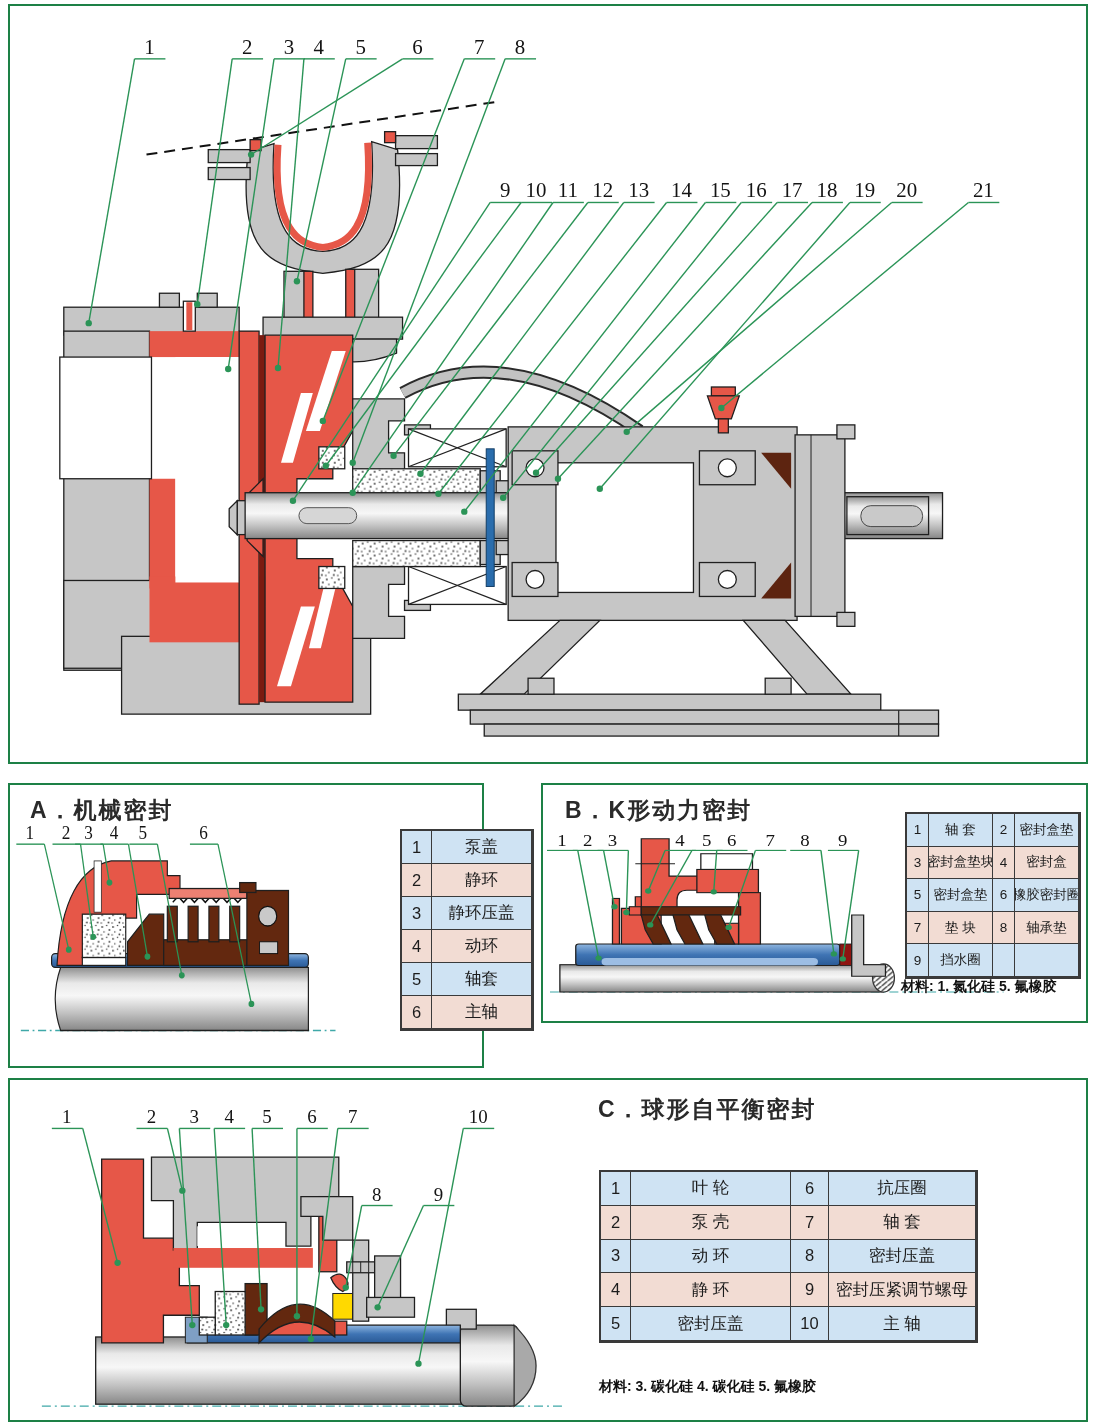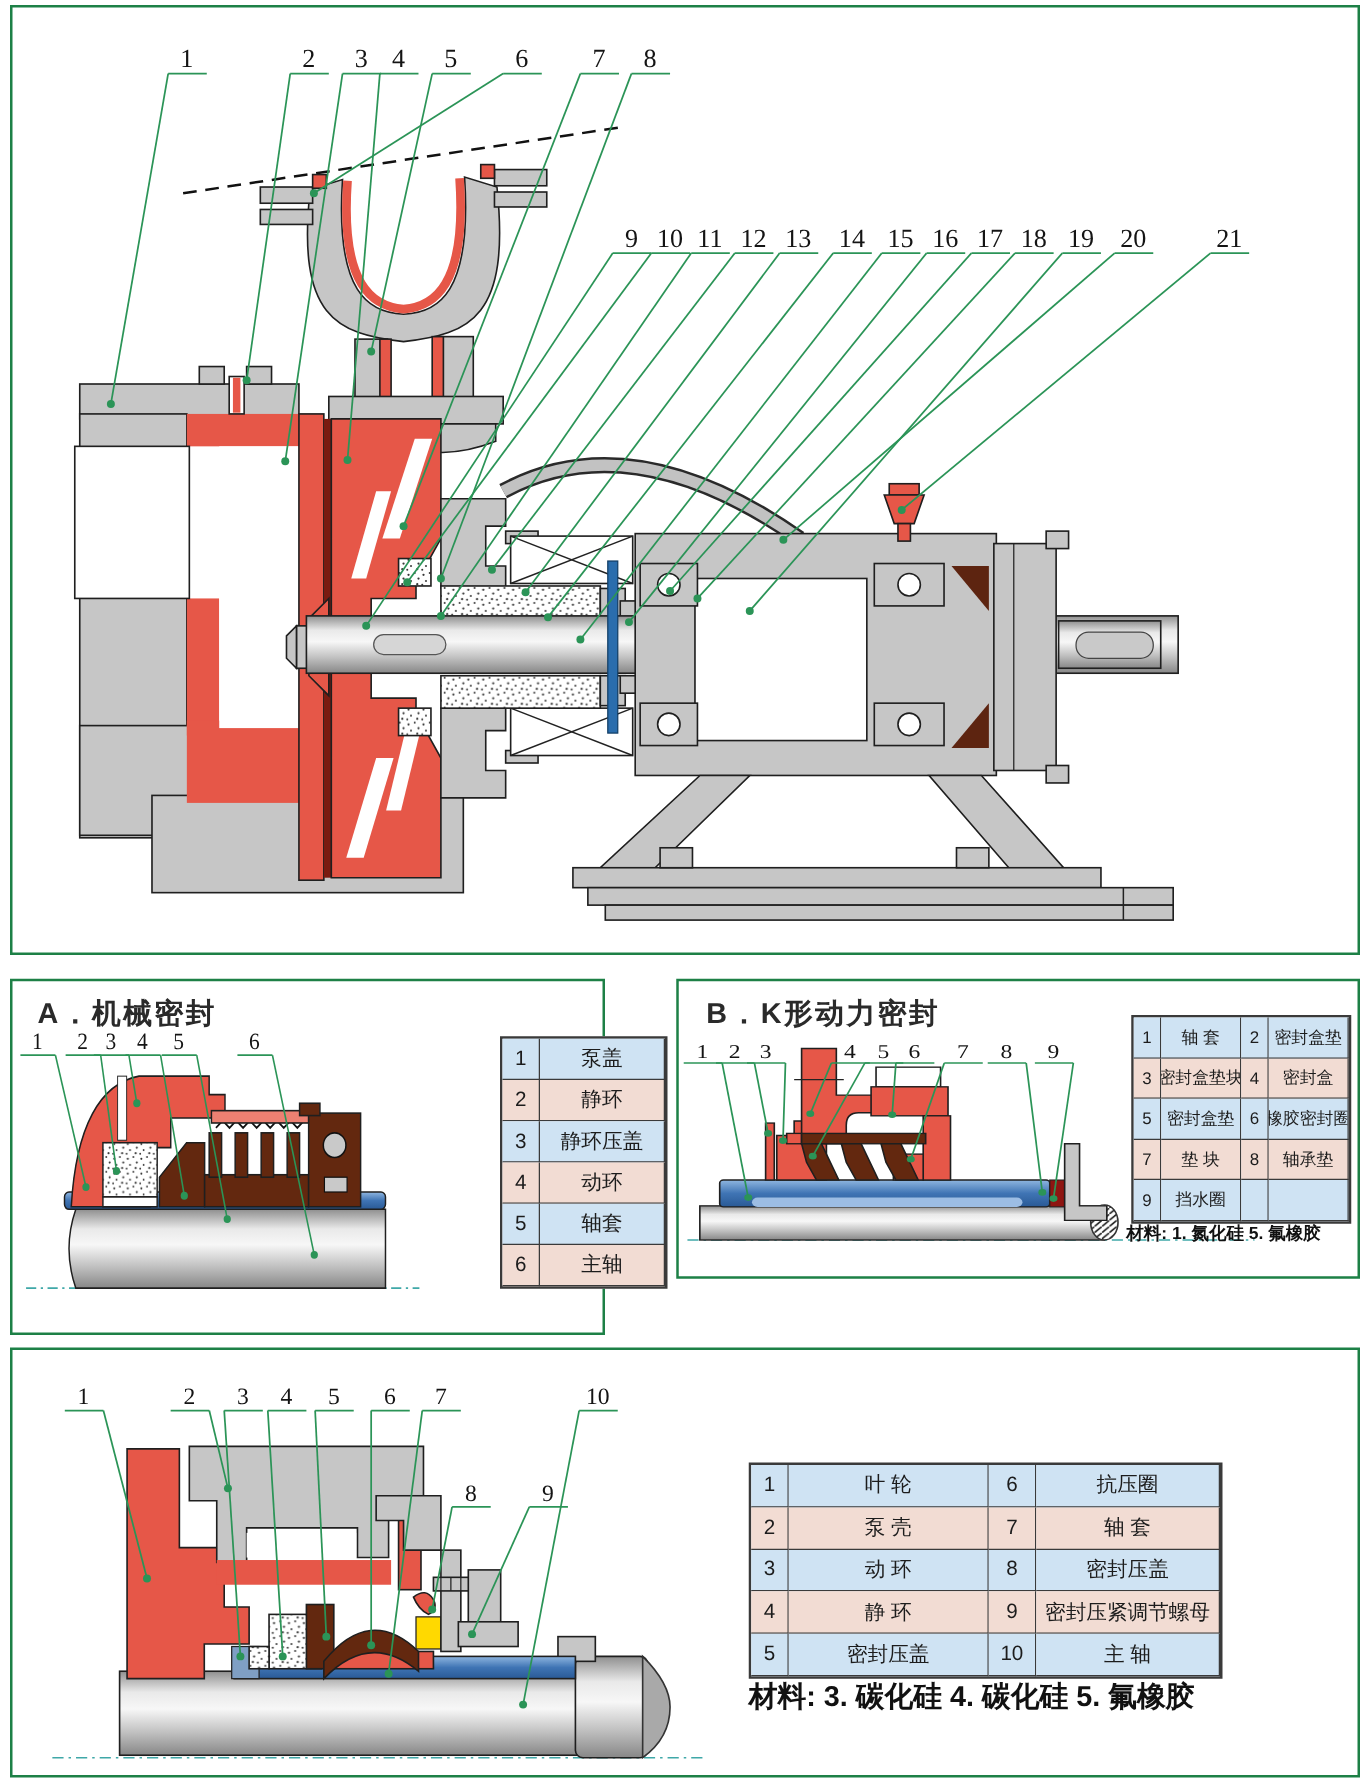--- a/index.html
+++ b/index.html
@@ -24,21 +24,21 @@
   .dashline{stroke:#111;stroke-width:2;stroke-dasharray:11 7;fill:none;}
   .cline{stroke:#3fa8a8;stroke-width:1.3;stroke-dasharray:9 4 2 4;fill:none;}
   .parts-table{position:absolute;display:grid;border:2px solid #3a3a3a;background:#fff;}
   .parts-table .cell{border-right:1.2px solid #3a3a3a;border-bottom:1.2px solid #3a3a3a;display:flex;align-items:center;justify-content:center;color:#1c1c1c;overflow:hidden;white-space:nowrap;}
   #table-a{left:390px;top:44px;width:130px;height:198px;grid-template-columns:30px 1fr;grid-auto-rows:33px;font-size:16.5px;}
   #table-b{left:362px;top:27px;width:172px;height:163px;grid-template-columns:22px 64px 22px 1fr;grid-auto-rows:32.6px;font-size:13.5px;}
   #table-c{left:589px;top:90px;width:375px;height:169px;grid-template-columns:30px 160px 38px 1fr;grid-auto-rows:33.8px;font-size:16.5px;}
   .row-even{background:#cfe3f3;}
   .row-odd{background:#f2dcd3;}
   .mat-note{position:absolute;font-size:14px;color:#111;font-weight:700;white-space:nowrap;}
-  #note-c{font-size:23px;}
+  #note-c{font-size:14px;margin-top:36px;}
 </style>
 </head>
 <body>
 
 <svg width="0" height="0" style="position:absolute" aria-hidden="true">
   <defs>
     <linearGradient id="shaftV" x1="0" y1="0" x2="0" y2="1">
       <stop offset="0" stop-color="#8f8f8f"></stop>
         <stop offset="0.25" stop-color="#e9e9e9"></stop>
       <stop offset="0.45" stop-color="#f7f7f7"></stop>
@@ -428,20 +428,21 @@
       <div class="cell row-odd">轴承垫</div>
       <div class="cell row-even">9</div>
       <div class="cell row-even">挡水圈</div>
       <div class="cell row-even"></div>
       <div class="cell row-even"></div>
     </div>
   <div class="mat-note" style="left:358px;top:193px">材料: 1. 氮化硅  5. 氟橡胶</div>
 </div>
 
 <div class="panel" id="panel-c">
+  <div class="panel-title" style="left:588px;top:14px">C．球形自平衡密封</div>
   <svg viewBox="8 1078 1080 344" preserveAspectRatio="none">
     <path class="cline" d="M40,1408 L565,1408"></path>
     <g>
       <rect class="outl" x="94" y="1338" width="372" height="68" fill="url(#shaftV)"></rect>
       <rect class="outl" x="460" y="1326" width="58" height="82" rx="6" fill="url(#shaftV)"></rect>
       <path d="M514,1326 Q536,1348 536,1367 Q536,1392 514,1408 Z" fill="#a9a9a9" stroke="#333" stroke-width="1.3"></path>
       <rect class="gray outl" x="446" y="1310" width="30" height="20"></rect>
     </g>
     <rect class="outl" x="186" y="1326" width="274" height="18" fill="url(#blueV)"></rect>
     <rect x="184" y="1318" width="22" height="26" fill="#7f9fc4" stroke="#222"></rect>

